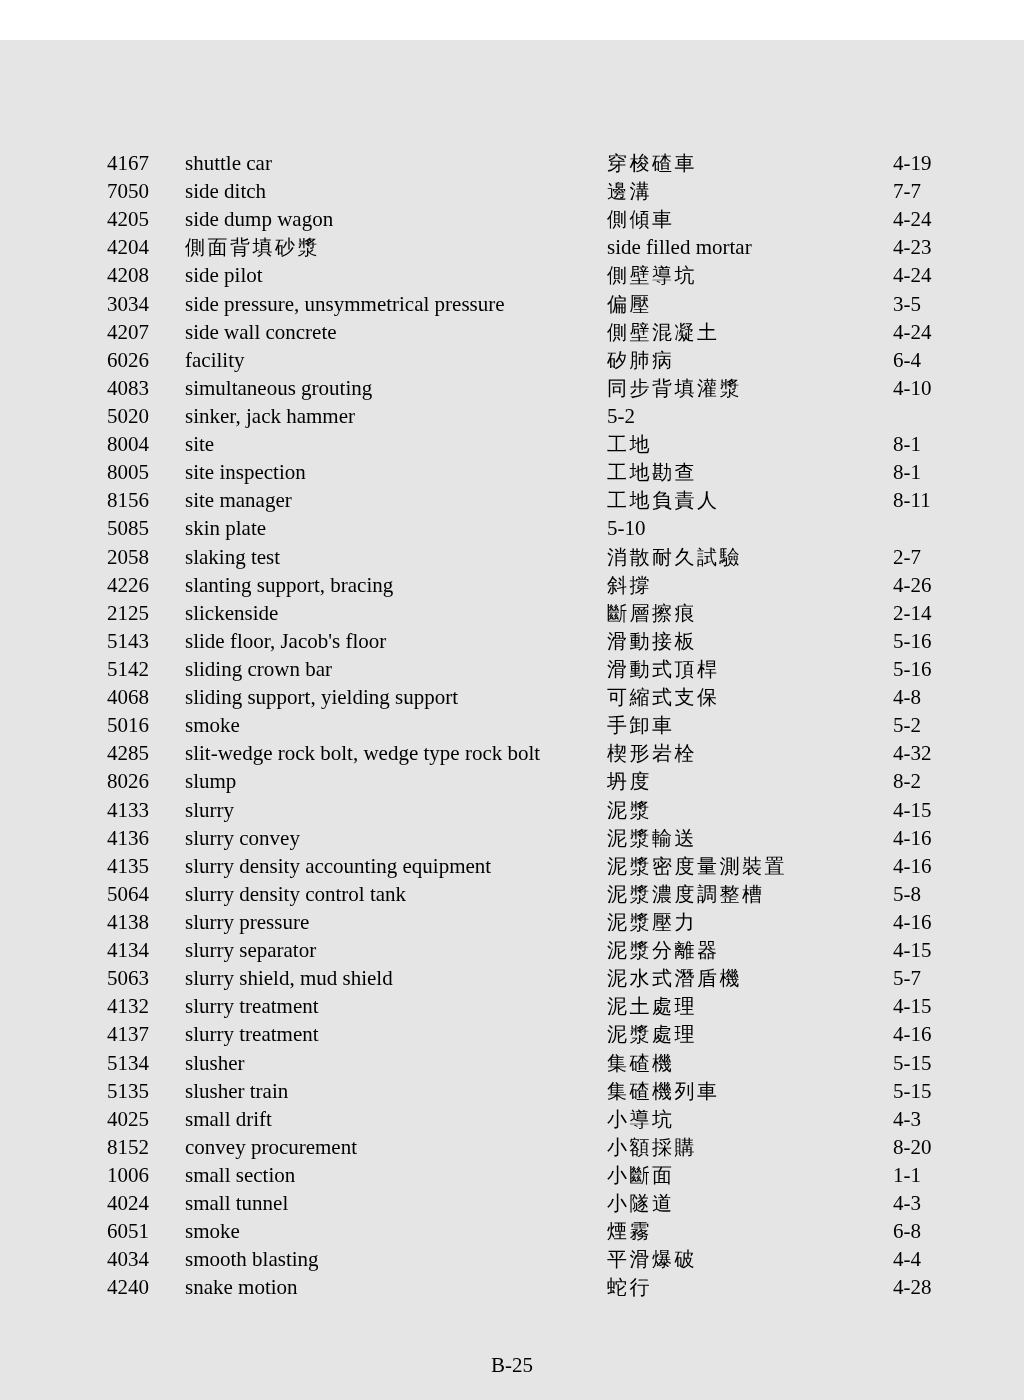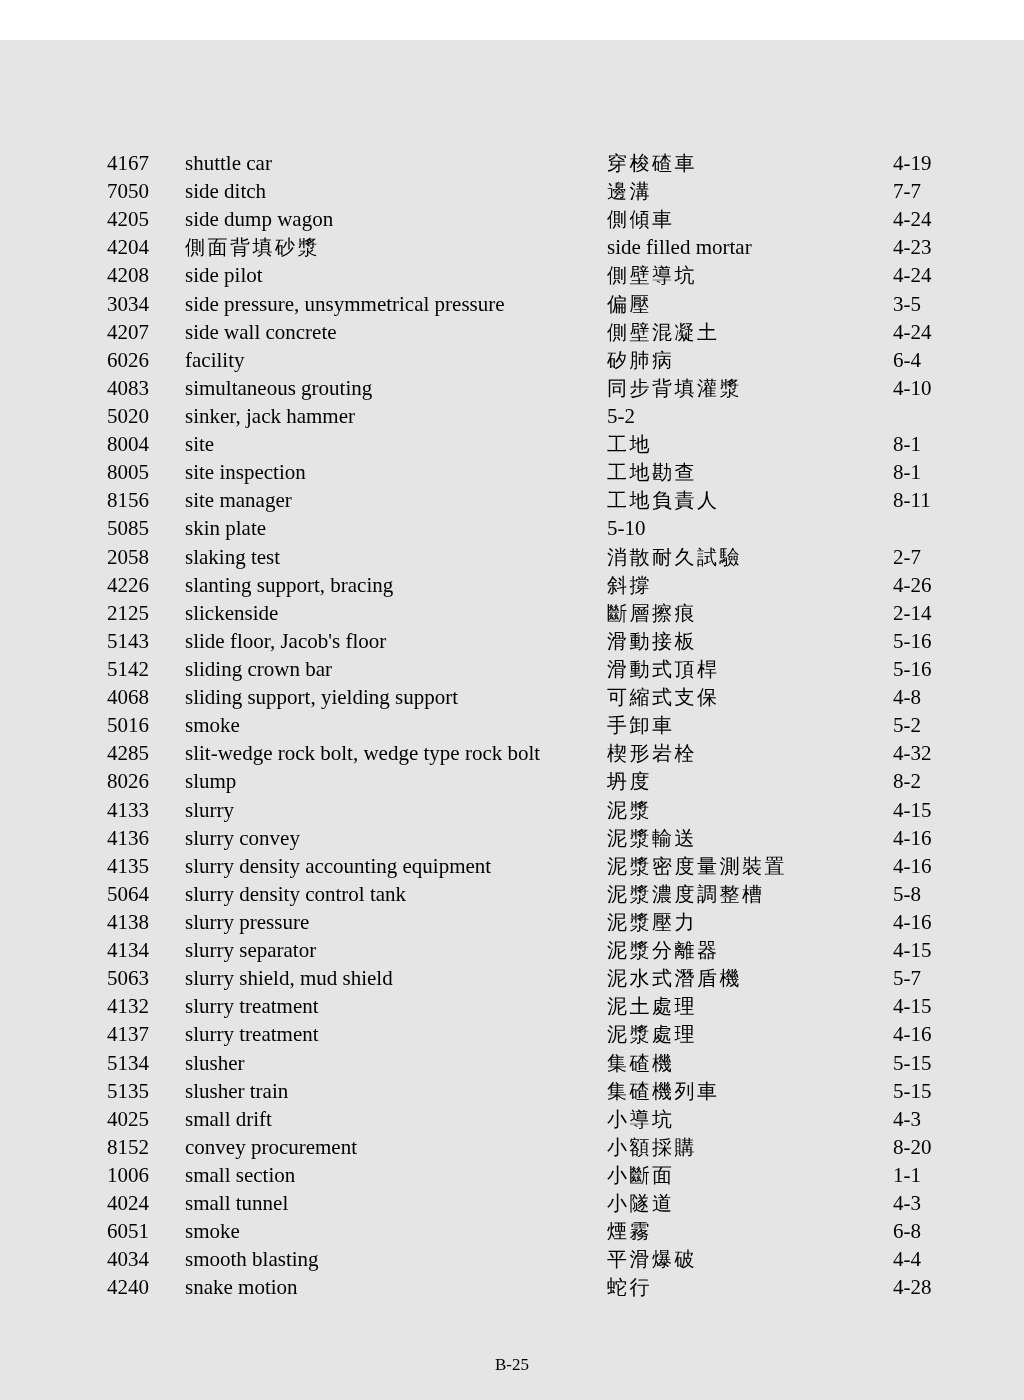--- a/index.html
+++ b/index.html
@@ -32,21 +32,21 @@
   .cell.zh {
     font-size: 20px;
     letter-spacing: 2.5px;
   }
   .page-footer {
     position: absolute;
     left: 0;
     right: 0;
     top: 1311px;
     text-align: center;
-    font-size: 17px;
+    font-size: 21px;
     line-height: 28px;
   }
 </style>
 </head>
 <body>
 
 <div class="page">
   <main class="glossary" id="glossary">
   <div class="row">
     <span class="cell code">4167</span>

